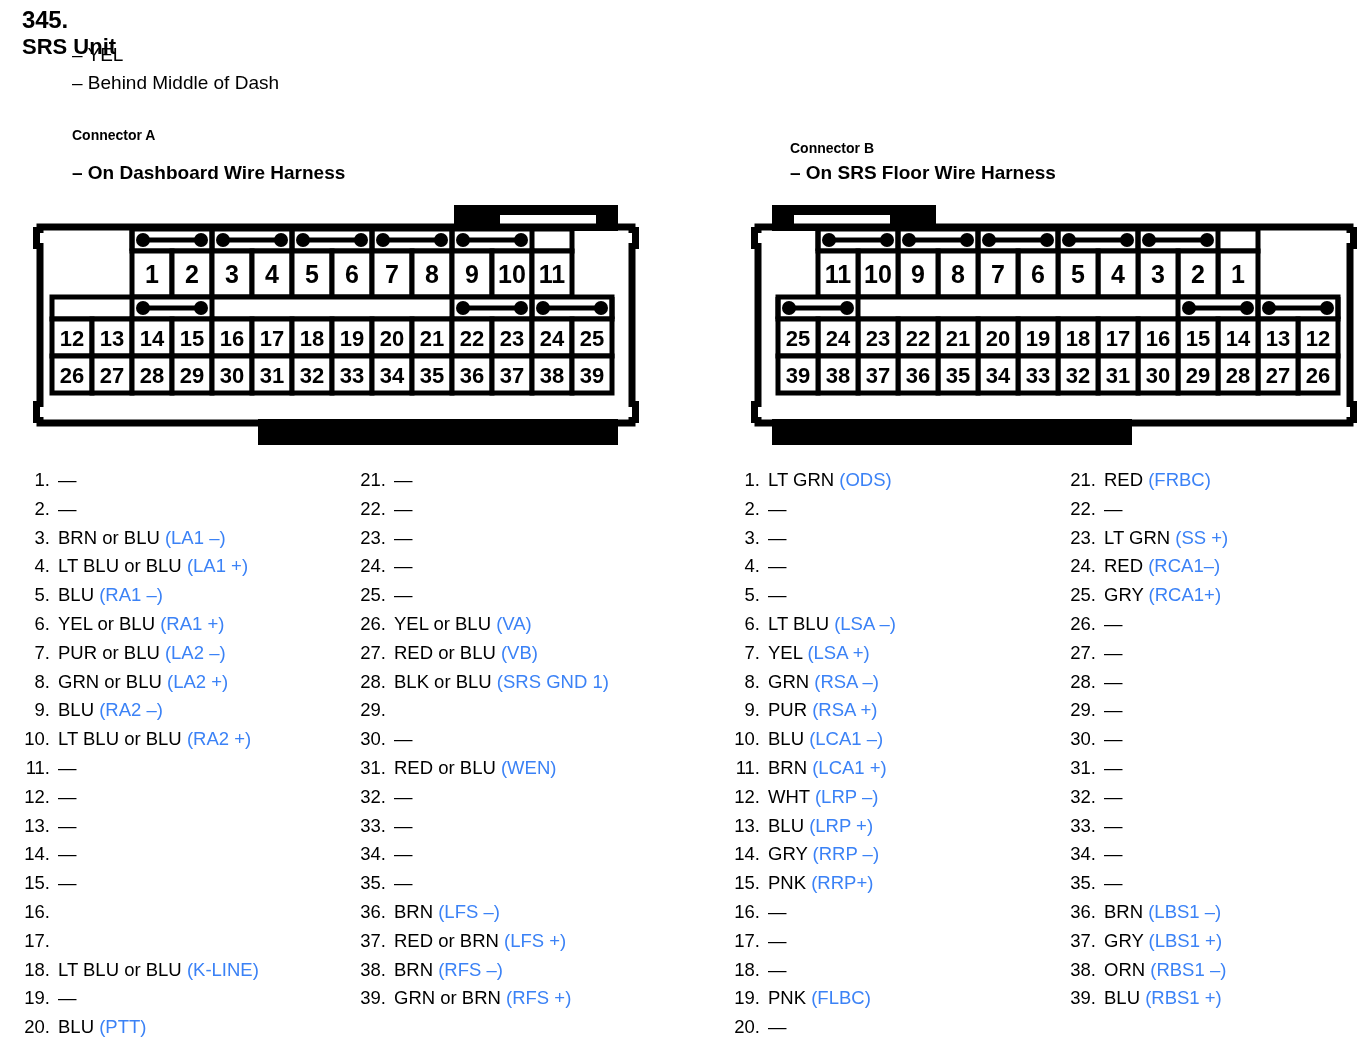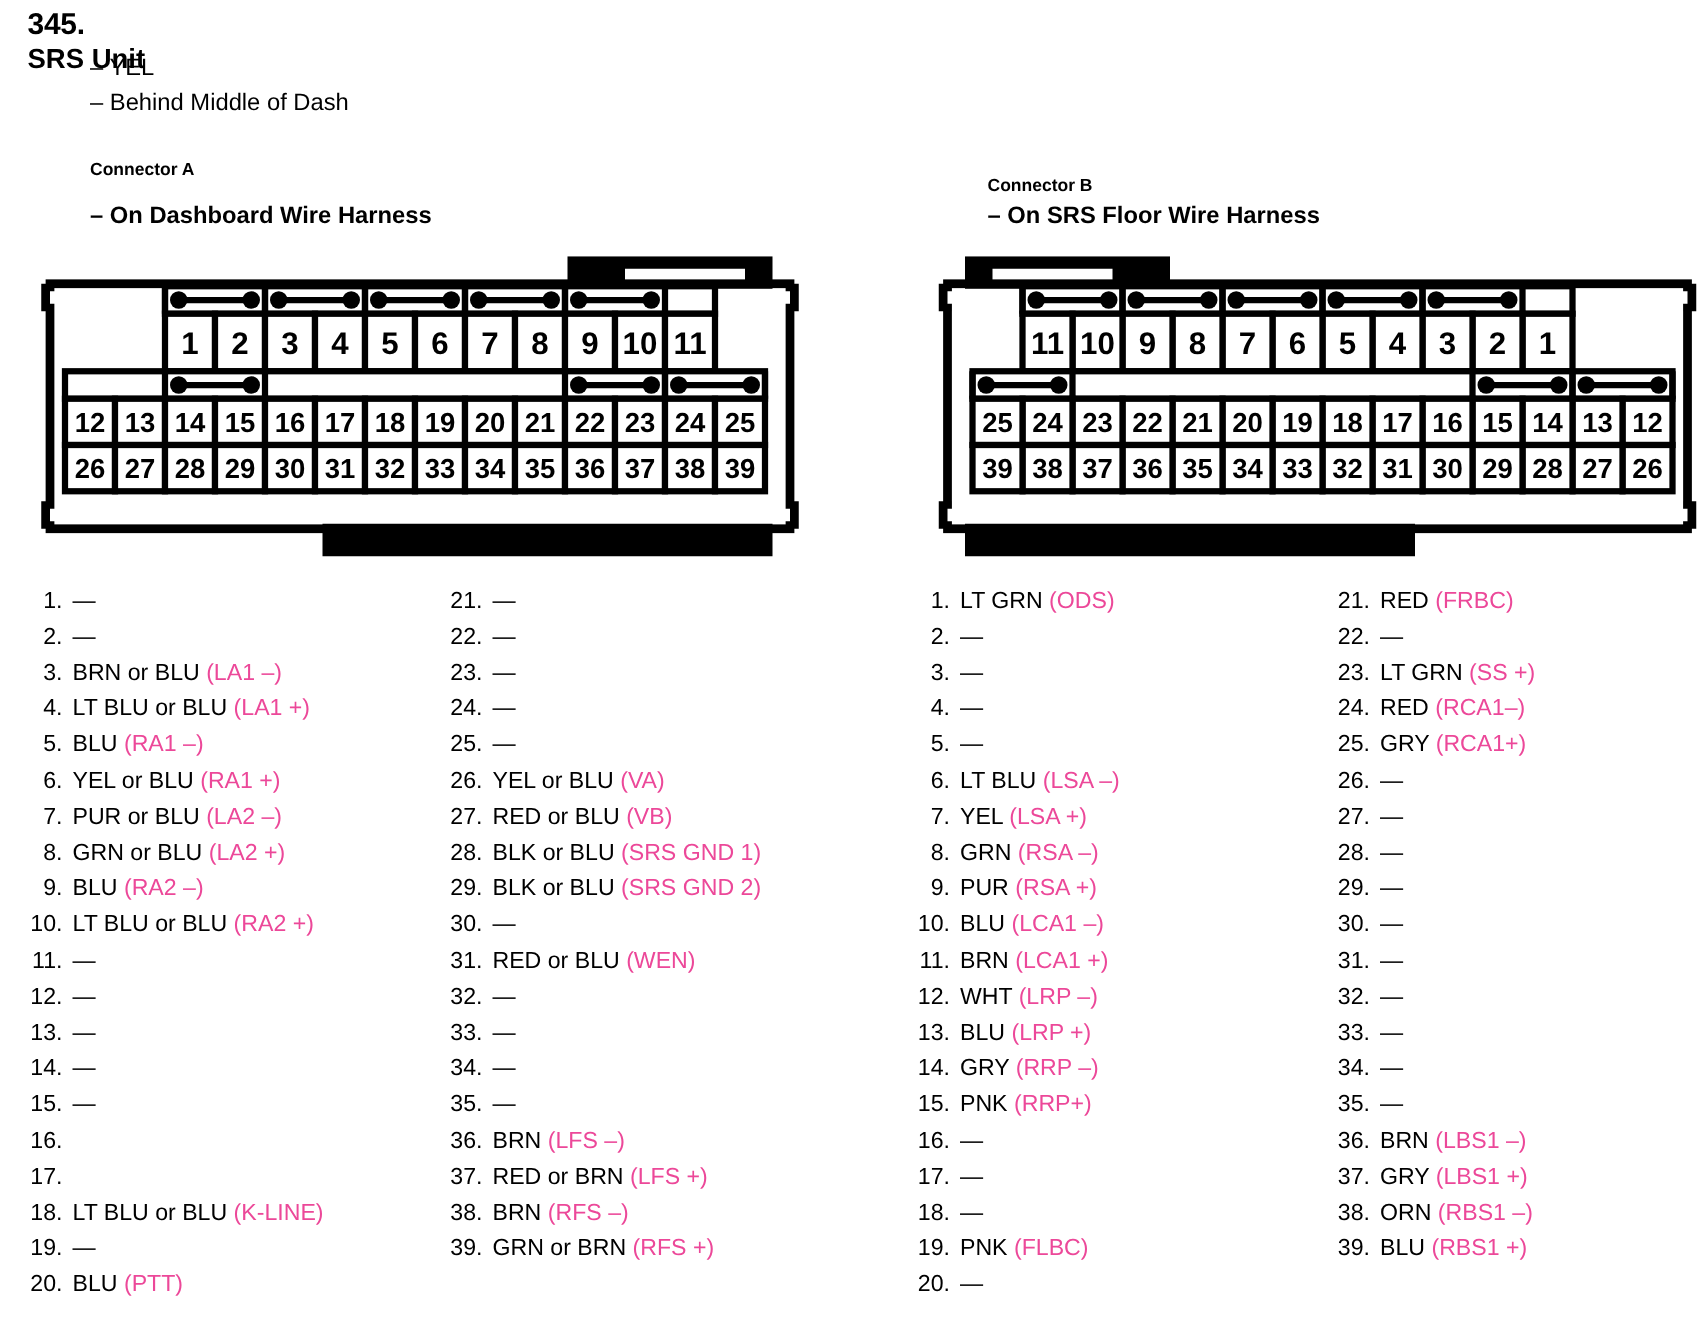--- a/index.html
+++ b/index.html
@@ -85,21 +85,21 @@
     height: 28.8px;
   }
   .pin-idx {
     width: 34px;
     text-align: right;
     flex: 0 0 34px;
     margin-right: 8px;
   }
   .pin-desc { }
   .sig {
-    color: #ec4899;
+    color: #3b82f6;
   }
   .dash {
     letter-spacing: 0;
   }
 </style>
 </head>
 <body>
 
 <div class="title-row">
   <span class="title-num">345.</span>
@@ -494,21 +494,20 @@
     <div class="pin-row">
       <span class="pin-idx">27.</span>
       <span class="pin-desc"><span>RED or BLU </span><span class="sig">(VB)</span></span>
     </div>
     <div class="pin-row">
       <span class="pin-idx">28.</span>
       <span class="pin-desc"><span>BLK or BLU </span><span class="sig">(SRS GND 1)</span></span>
     </div>
     <div class="pin-row">
       <span class="pin-idx">29.</span>
-      <span class="pin-desc"><span>BLK or BLU </span><span class="sig">(SRS GND 2)</span></span>
     </div>
     <div class="pin-row">
       <span class="pin-idx">30.</span>
       <span class="pin-desc"><span class="dash">—</span></span>
     </div>
     <div class="pin-row">
       <span class="pin-idx">31.</span>
       <span class="pin-desc"><span>RED or BLU </span><span class="sig">(WEN)</span></span>
     </div>
     <div class="pin-row">

